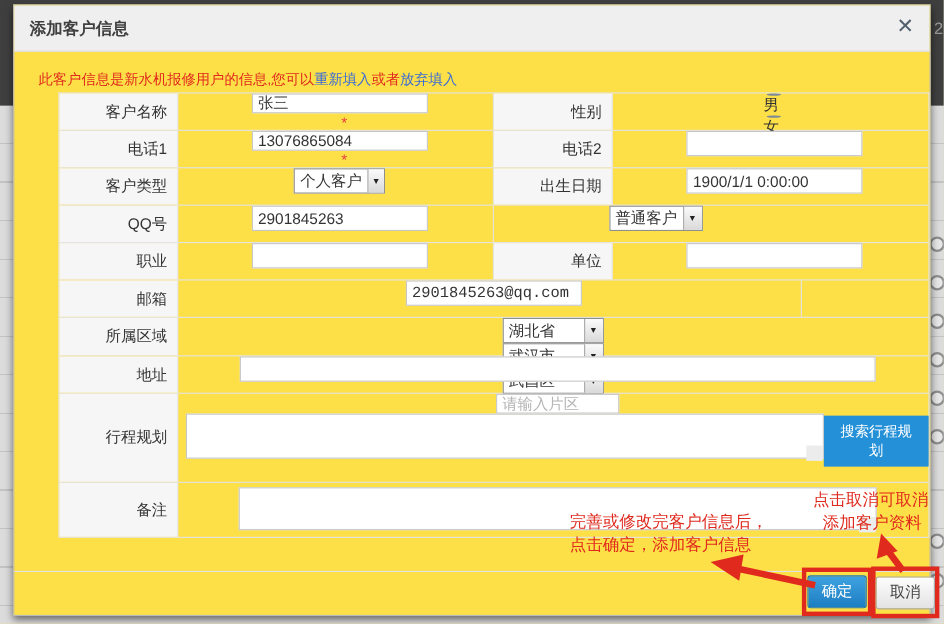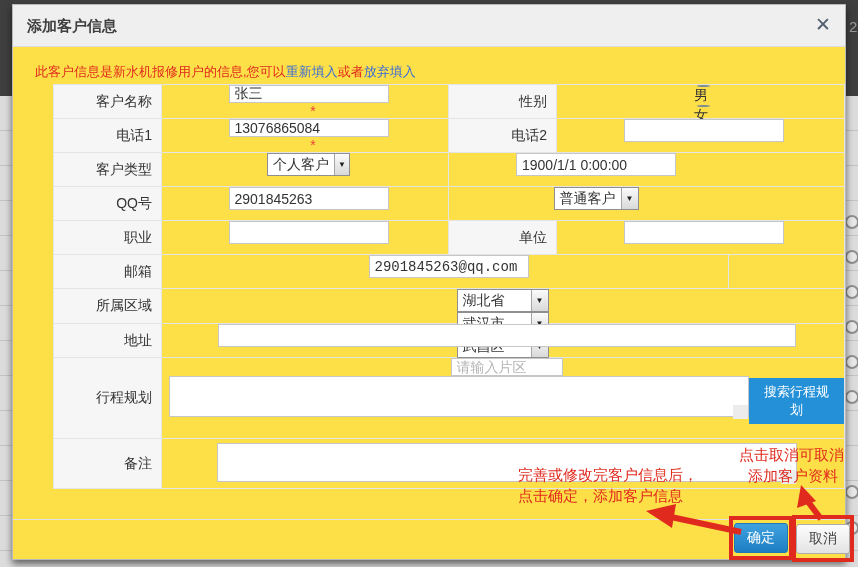--- a/index.html
+++ b/index.html
@@ -136,20 +136,21 @@
     </div>
 
     <div class="frow h35">
       <div class="fl">客户类型</div>
       <div class="fv w287 br">
         <div class="sel w83">
           <span class="sel-val">个人客户</span>
           <span class="sel-arw">▼</span>
         </div>
       </div>
+      <div class="fl">出生日期</div>
       <div class="fv w287">
         <input class="inp" value="1900/1/1 0:00:00" style="">
       </div>
     </div>
 
     <div class="frow h35">
       <div class="fl">QQ号</div>
       <div class="fv w287 br">
         <input class="inp" value="2901845263" style="">
       </div>

